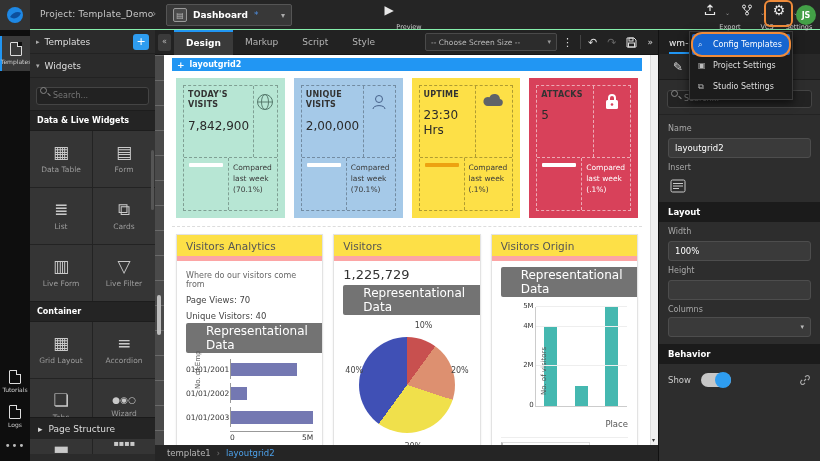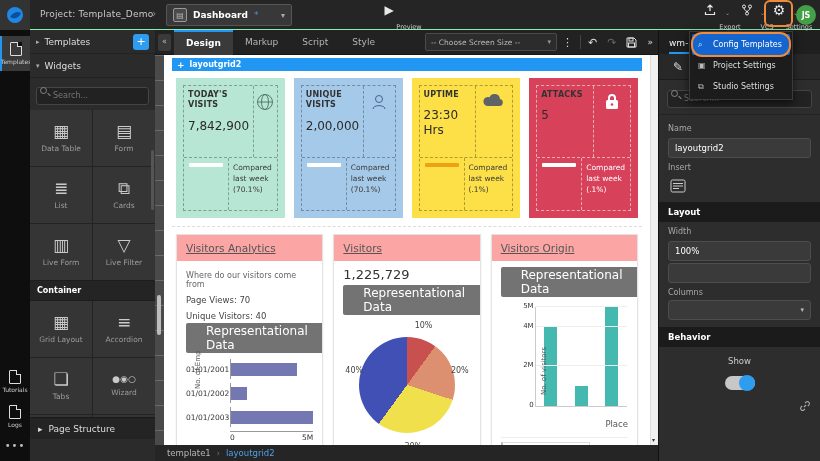--- a/index.html
+++ b/index.html
@@ -86,21 +86,21 @@
   .kpi-iconzone { flex:1; display:flex; justify-content:center; padding-top:6px; }
   .kpi-bottom { flex:1; display:flex; }
   .kpi-barzone { flex:1; border-right:1px dashed rgba(0,0,0,.3); padding:5px; }
   .kpi-bar { width:34px; height:4px; border-radius:1px; }
   .kpi-compare { flex:1.2; font-size:7.5px; color:#3a3a3a; padding:4px; line-height:1.5; }
   .kpi-card.inv .kpi-inner, .kpi-card.inv .kpi-top, .kpi-card.inv .kpi-info, .kpi-card.inv .kpi-barzone { border-color:rgba(255,255,255,.55); }
   .kpi-card.inv .kpi-compare { color:#fff; }
 
   .panels-row { display:flex; gap:10px; padding:7px 4px; }
   .panel { flex:1; background:#fff; border:1px solid #e3e3e3; box-shadow:0 1px 2px rgba(0,0,0,.08); height:212px; overflow:hidden; }
-  .panel-h { height:26px; background:#fca5a5; border-bottom:1px solid #fca5a5; display:flex; align-items:center; padding:0 9px; color:#555; font-size:10.5px;text-decoration:underline; }
+  .panel-h { height:26px; background:#fde047; border-bottom:5px solid #fca5a5; display:flex; align-items:center; padding:0 9px; color:#555; font-size:10.5px; }
   .panel-b { padding:6px 9px; position:relative; }
   .rep-badge { display:inline-block; background:#737373; color:#fff; font-size:12px; padding:1px 20px; border-radius:2px; }
   .an-sub { font-size:8px; color:#666; margin:4px 0 6px; }
   .an-line { font-size:8.5px; color:#444; margin-bottom:6px; }
 
   .hchart { position:relative; margin-top:6px; padding-left:44px; }
   .ylab-rot { position:absolute; left:8px; top:30px; font-size:7px; color:#555; transform:rotate(-90deg); transform-origin:left top; white-space:nowrap; }
   .hrow { display:flex; align-items:center; height:20px; margin-bottom:4px; }
   .hcat { width:44px; margin-left:-44px; font-size:7.5px; color:#333; text-align:right; padding-right:3px; }
   .harea { flex:1; border-left:1px solid #999; height:100%; display:flex; align-items:center; }
@@ -137,21 +137,21 @@
   .rp-tab { height:24px; background:#1f1f1f; display:flex; align-items:flex-end; padding:0 10px; }
   .rp-tab .rp-tab-lbl { color:#eee; font-size:9px; padding-bottom:4px; border-bottom:2px solid #2196f3; cursor:pointer; }
   .rp-pencil { height:26px; background:#282828; border-bottom:1px solid #1c1c1c; display:flex; align-items:center; padding:0 14px; color:#ddd; font-size:12px; }
   .rp-search { padding:6px 8px; border-bottom:1px solid #232323; }
   .rp-body { padding:4px 0; }
   .rp-label { color:#a8a8a8; font-size:8px; padding:5px 9px 3px; }
   .rp-input { margin:0 9px; height:20px; background:#3a3a3a; border:1px solid #4d4d4d; border-radius:3px; color:#fff; font-size:8.5px; padding:0 6px; width:calc(100% - 18px); outline:none; font-family:inherit; }
   .rp-select { margin:0 9px; height:20px; background:#3a3a3a; border:1px solid #4d4d4d; border-radius:3px; display:flex; align-items:center; justify-content:flex-end; padding:0 6px; color:#bbb; font-size:7px; cursor:pointer; }
   .rp-sec { background:#1b1b1b; color:#fff; font-size:8.5px; font-weight:bold; padding:5px 9px; margin-top:7px; }
   .insert-btn { margin:2px 9px 4px; width:20px; height:18px; display:flex; align-items:center; justify-content:center; cursor:pointer; }
-  .show-row { display:flex; align-items:center; padding:9px; gap:10px;flex-direction:column; }
+  .show-row { display:flex; align-items:center; padding:9px; gap:10px; }
   .show-row .sh-lbl { color:#ccc; font-size:8.5px; }
   .toggle { width:30px; height:14px; background:#c7c7c7; border-radius:8px; position:relative; cursor:pointer; }
   .toggle .knob { position:absolute; right:0px; top:-1px; width:16px; height:16px; background:#2e9df0; border-radius:50%; }
   .link-ic { margin-left:auto; cursor:pointer; }
 
   
   #settings-menu { position:absolute; right:27px; top:31px; width:104px; background:#1c1c1c; border:1px solid #3a3a3a; box-shadow:0 3px 8px rgba(0,0,0,.6); z-index:40; padding:2px; }
   .menu-item { height:21px; display:flex; align-items:center; gap:5px; padding:0 6px; color:#ddd; font-size:8px; cursor:pointer; position:relative; }
   .menu-item .mi-ic { font-size:8px; color:#bbb; width:10px; }
   .menu-item.sel { background:#1565d0; color:#fff; border-radius:2px; }
@@ -242,20 +242,21 @@
     <div class="sb-header">
       <span class="tri">▾</span>
       <span>Widgets</span>
     </div>
     <div class="search-wrap">
       <div class="search-box">
         <span class="mag"></span>
         <input placeholder="Search..." style="">
       </div>
     </div>
+    <div class="sec-title">Data &amp; Live Widgets</div>
     <div class="wgrid">
       <div class="wtile">
           <span class="wicon">▦</span>
           <span class="wlabel">Data Table</span>
         </div>
       <div class="wtile">
           <span class="wicon">▤</span>
           <span class="wlabel">Form</span>
         </div>
       <div class="wtile">
@@ -552,20 +553,21 @@
       <div class="rp-label">Insert</div>
       <div class="insert-btn">
         <svg width="16" height="14" viewBox="0 0 16 14">
           <rect x="1" y="1" width="14" height="12" rx="1.5" stroke="#ccc" fill="none"></rect>
           <path d="M3 4.5 h10 M3 7 h10 M3 9.5 h6" stroke="#ccc"></path>
         </svg>
       </div>
       <div class="rp-sec">Layout</div>
       <div class="rp-label">Width</div>
       <input class="rp-input" value="100%" style="">
+      <div class="rp-label">Height</div>
       <input class="rp-input" value="" style="">
       <div class="rp-label">Columns</div>
       <div class="rp-select">
           <span>▾</span>
         </div>
       <div class="rp-sec">Behavior</div>
       <div class="show-row">
         <span class="sh-lbl">Show</span>
         <div class="toggle">
             <div class="knob"></div>

